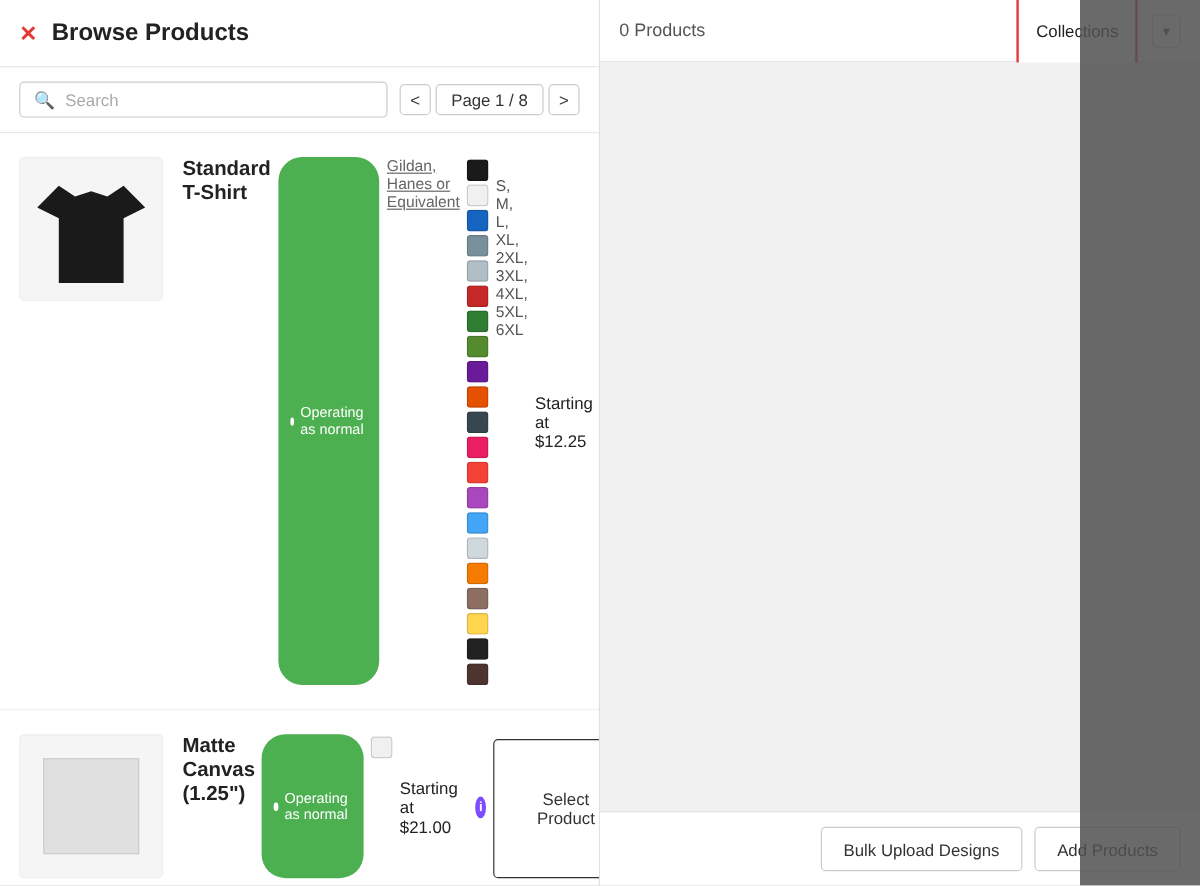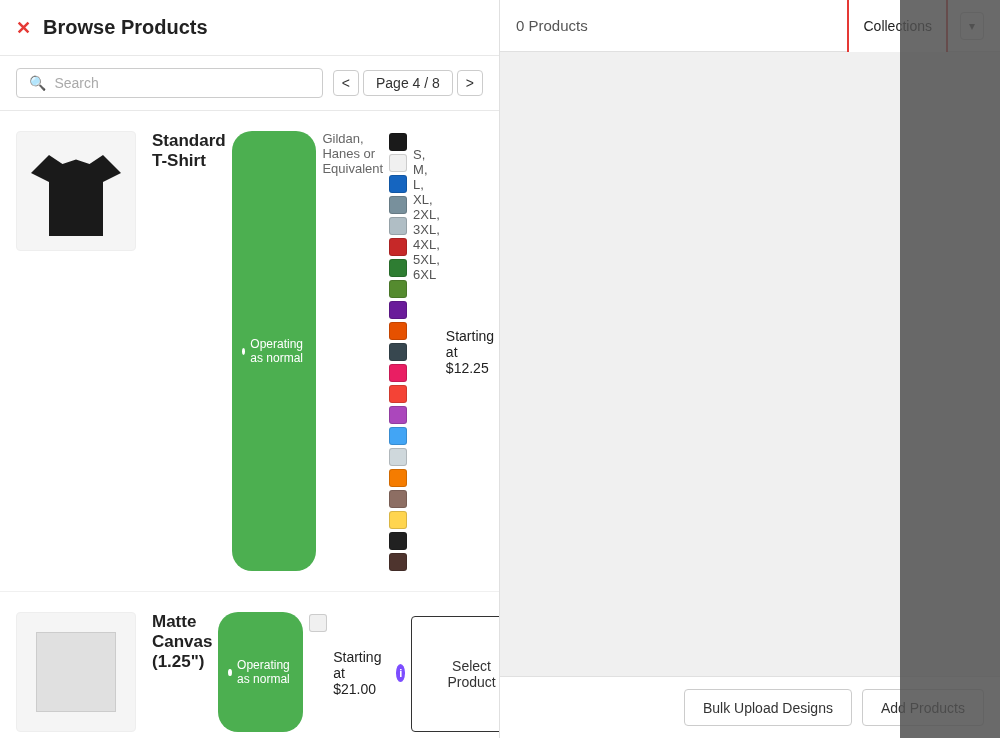--- a/index.html
+++ b/index.html
@@ -31,21 +31,21 @@
 
     .product-item { display: flex; gap: 16px; padding: 20px 16px; border-bottom: 1px solid #f0f0f0; }
     .product-image { width: 120px; height: 120px; flex-shrink: 0; display: flex; align-items: center; justify-content: center; background: #f5f5f5; border: 1px solid #eee; border-radius: 4px; overflow: hidden; }
     .tshirt-svg { width: 90px; height: 90px; }
     .canvas-rect { width: 80px; height: 80px; background: #e0e0e0; border: 1px solid #ccc; }
 
     .product-info { flex: 1; display: flex; gap: 6px; }
     .product-name { font-size: 17px; font-weight: 600; color: #222; }
     .status-badge { display: inline-flex; align-items: center; gap: 5px; background: #4caf50; color: #fff; border-radius: 20px; padding: 2px 10px; font-size: 12px; font-weight: 500; width: fit-content; }
     .status-dot { width: 7px; height: 7px; background: #fff; border-radius: 50%; }
-    .product-brand { font-size: 13px; color: #666; }
+    .product-brand { font-size: 13px; color: #666; text-decoration: underline; }
 
     .color-swatches { display: flex; flex-wrap: wrap; gap: 3px; margin-top: 2px; }
     .swatch { width: 18px; height: 18px; border-radius: 3px; border: 1px solid rgba(0,0,0,0.15); }
 
     .sizes { font-size: 13px; color: #555; margin-top: 16px; }
     .price { font-size: 14px; color: #222; font-weight: 500; margin-top: 2px; display: flex; align-items: center; gap: 6px; }
     .info-icon { width: 18px; height: 18px; background: #7c4dff; border-radius: 50%; color: #fff; font-size: 11px; display: inline-flex; align-items: center; justify-content: center; cursor: pointer; font-weight: bold; }
 
     .select-btn { border: 1px solid #333; background: #fff; color: #333; border-radius: 4px; padding: 7px 35px; font-size: 14px; cursor: pointer; margin-top: 4px; width: fit-content; }
 
@@ -78,21 +78,21 @@
       <span class="panel-title">Browse Products</span>
     </div>
 
     <div class="search-bar">
       <div class="search-input-wrap">
         <span class="search-icon">🔍</span>
         <input class="search-input" type="text" placeholder="Search" style="">
       </div>
       <div class="pagination">
         <button class="page-btn">&lt;</button>
-        <span class="page-label">Page 4 / 8</span>
+        <span class="page-label">Page 1 / 8</span>
         <button class="page-btn">&gt;</button>
       </div>
     </div>
 
     <div class="products-list">
 
       <div class="product-item">
         <div class="product-image">
           <svg class="tshirt-svg" viewBox="0 0 100 100" xmlns="http://www.w3.org/2000/svg">
             <polygon points="0,30 20,10 35,20 50,15 65,20 80,10 100,30 80,40 80,100 20,100 20,40" fill="#1a1a1a"></polygon>

